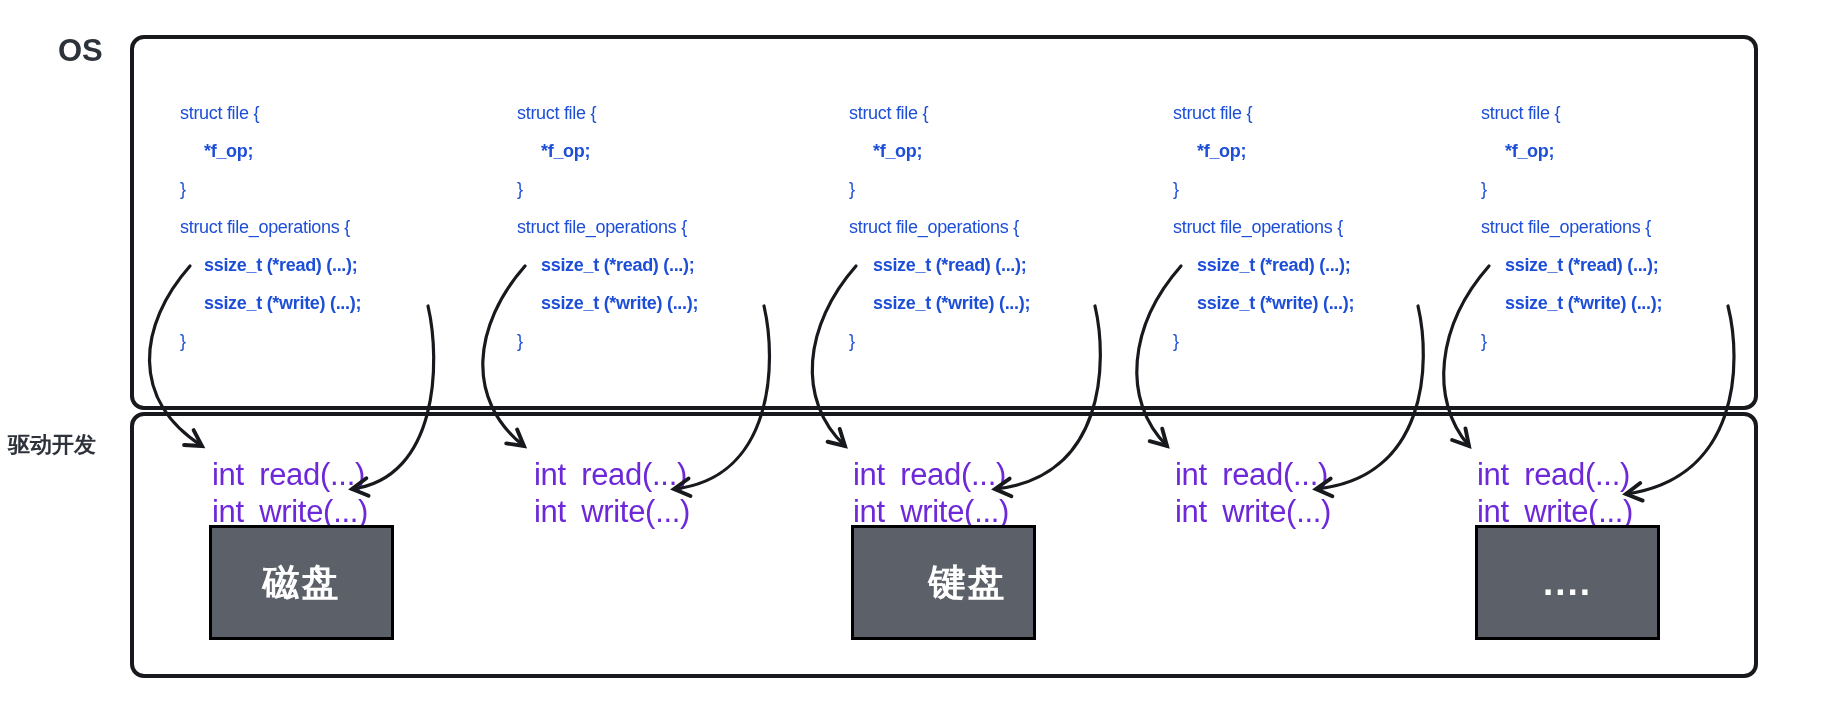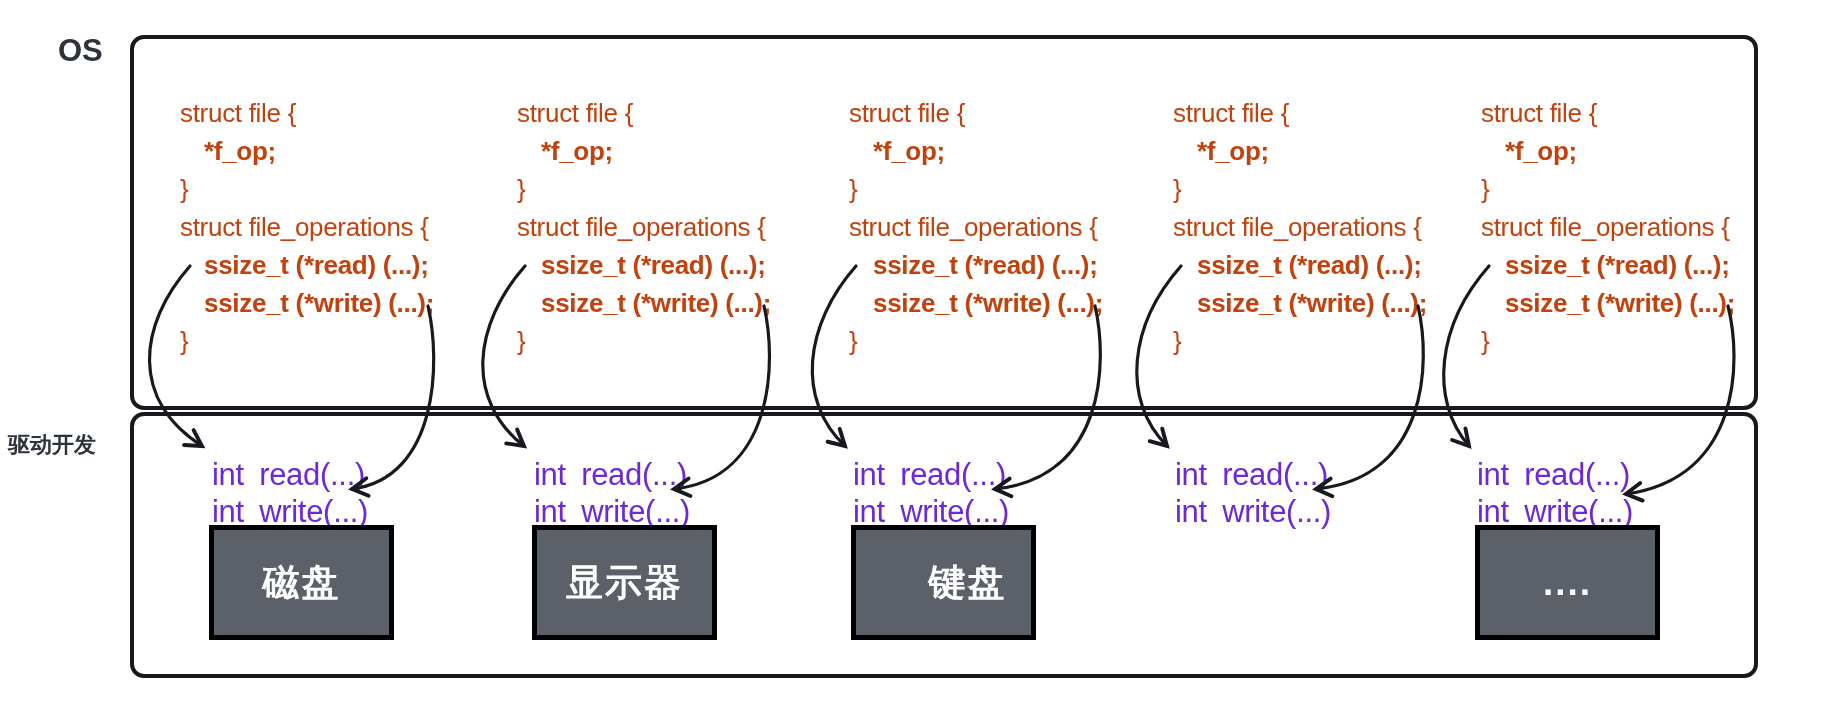--- a/index.html
+++ b/index.html
@@ -12,31 +12,31 @@
     border:4px solid #17191d;border-radius:14px;background:#ffffff;box-sizing:border-box;
   }
   #os-box{top:35px;height:375px;}
   #driver-box{top:412px;height:266px;}
   .section-label{
     position:absolute;color:#2e333b;font-weight:bold;
   }
   #os-label{left:58px;top:33px;font-size:31px;}
   #driver-label{left:8px;top:430px;font-size:22px;}
   .code-block{
-    position:absolute;top:94px;color:#c2410c;font-size:26px;line-height:38px;
+    position:absolute;top:94px;color:#1d4ed8;font-size:18px;line-height:38px;
     white-space:nowrap;letter-spacing:-0.3px;
   }
   .code-line.indent{padding-left:24px;font-weight:bold;}
   .fn-block{
     position:absolute;top:456px;color:#6d28d9;font-size:31px;line-height:37px;
     white-space:nowrap;word-spacing:7px;letter-spacing:-0.3px;
   }
   .device-box{
     position:absolute;top:525px;width:185px;height:115px;box-sizing:border-box;
-    background:#5b6069;border:5px solid #000000;
+    background:#5b6069;border:3px solid #000000;
     display:flex;align-items:center;justify-content:center;
   }
   .device-label{
     color:#ffffff;font-weight:bold;font-size:37px;letter-spacing:2px;
   }
   
   .code-c0{left:180px;} .code-c1{left:517px;} .code-c2{left:849px;} .code-c3{left:1173px;} .code-c4{left:1481px;}
   .fn-c0{left:212px;}   .fn-c1{left:534px;}   .fn-c2{left:853px;}   .fn-c3{left:1175px;}  .fn-c4{left:1477px;}
   .dev-c0{left:209px;}  .dev-c1{left:532px;}  .dev-c2{left:851px;padding-left:48px;}  .dev-c3{left:1173px;} .dev-c4{left:1475px;}
   #arrow-layer{position:absolute;left:0;top:0;width:1821px;height:709px;pointer-events:none;}
@@ -116,23 +116,20 @@
     <div>int write(...)</div>
   </div>
   <div class="fn-block fn-c4">
     <div>int read(...)</div>
     <div>int write(...)</div>
   </div>
 
   <div class="device-box dev-c0">
     <span class="device-label">磁盘</span>
   </div>
-  <div class="device-box dev-c1">
-    <span class="device-label">显示器</span>
-  </div>
   <div class="device-box dev-c2">
     <span class="device-label">键盘</span>
   </div>
   <div class="device-box dev-c4">
     <span class="device-label">....</span>
   </div>
 
   <svg id="arrow-layer" viewBox="0 0 1821 709" xmlns="http://www.w3.org/2000/svg">
     <defs>
       <marker id="chev" viewBox="0 0 10 10" refX="8" refY="5" markerUnits="userSpaceOnUse" markerWidth="26" markerHeight="26" orient="auto">

